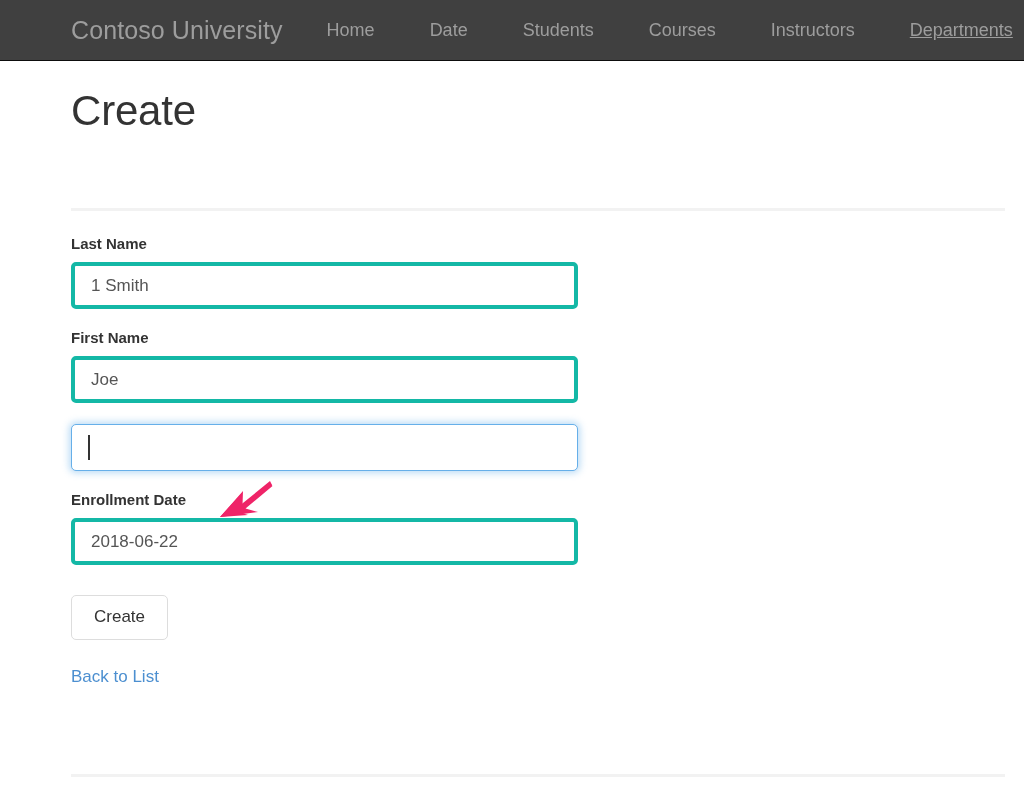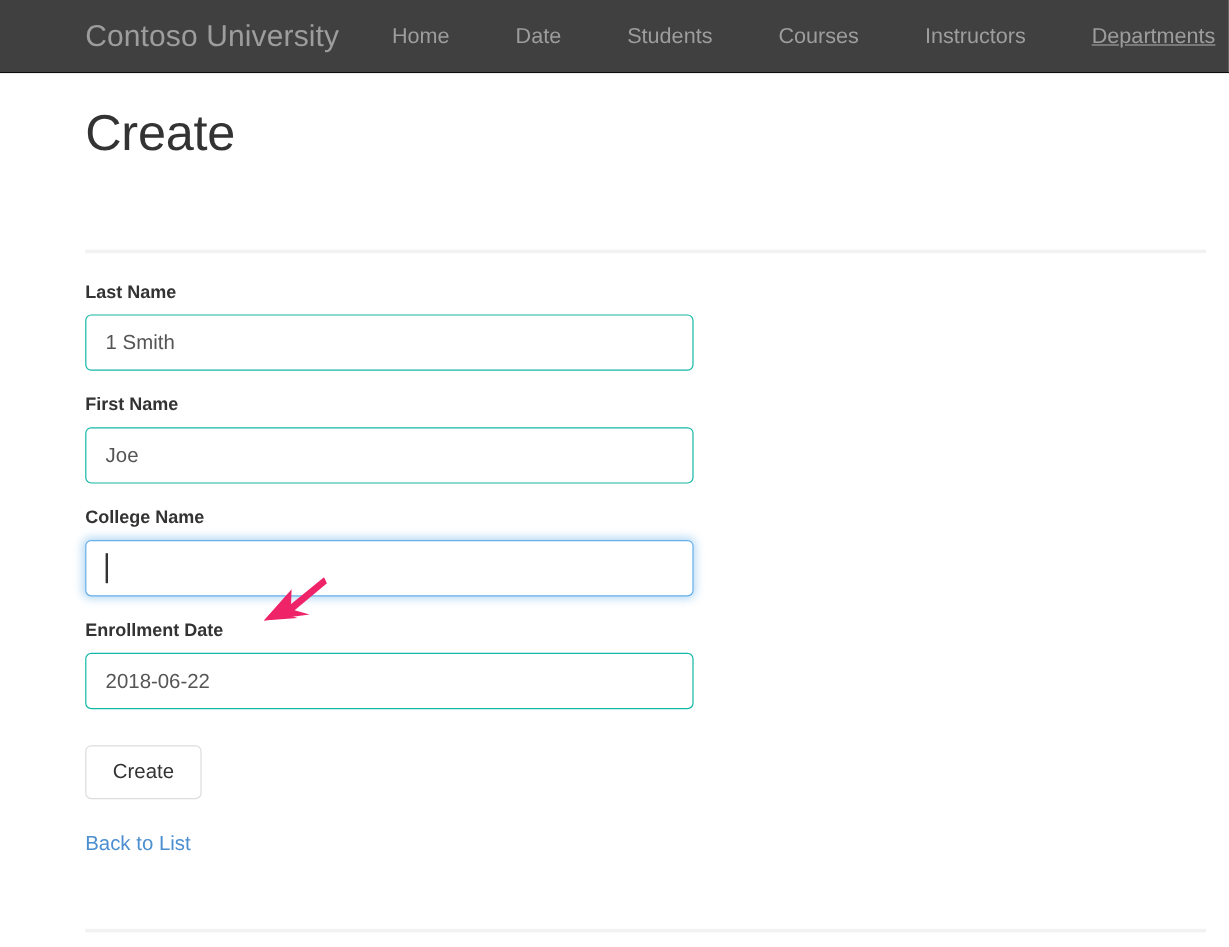--- a/index.html
+++ b/index.html
@@ -121,21 +121,21 @@
 
   input.form-control {
     display: block;
     width: 507px;
     height: 47px;
     padding: 6px 16px;
     font-family: "Liberation Sans", sans-serif;
     font-size: 17px;
     color: #555555;
     background: #ffffff;
-    border: 1px solid #14b8a6;
+    border: 4px solid #14b8a6;
     border-radius: 5px;
     outline: none;
     margin: 0 0 21px 0;
   }
   input.form-control::placeholder { color: #999999; }
 
   input.form-control.focused {
     border: 1px solid #66afe9;
     box-shadow: 0 0 7px 2px rgba(102, 175, 233, 0.45);
     color: #333333;
@@ -217,21 +217,20 @@
       </div>
 
       
       <div class="form-group">
         <label class="control-label">First Name</label>
         <input class="form-control" type="text" value="Joe" style="">
       </div>
 
       
       <div class="form-group">
-        <label class="control-label">College Name</label>
         <div class="input-wrap">
           <input class="form-control focused" type="text" value="" style="">
           <span class="caret"></span>
         </div>
       </div>
 
       
       <div class="form-group">
         <label class="control-label">Enrollment Date</label>
         <input class="form-control" type="text" value="2018-06-22" style="">

